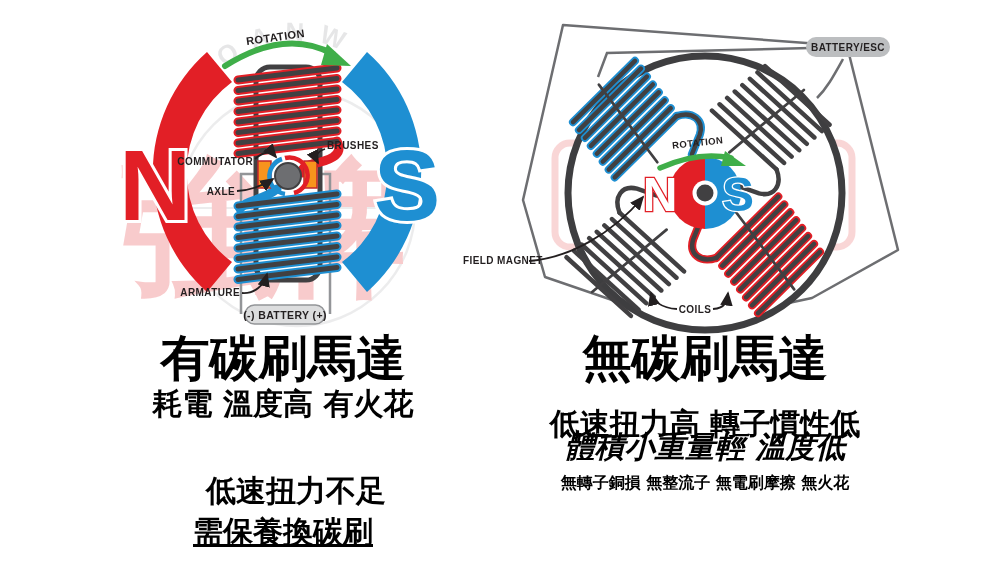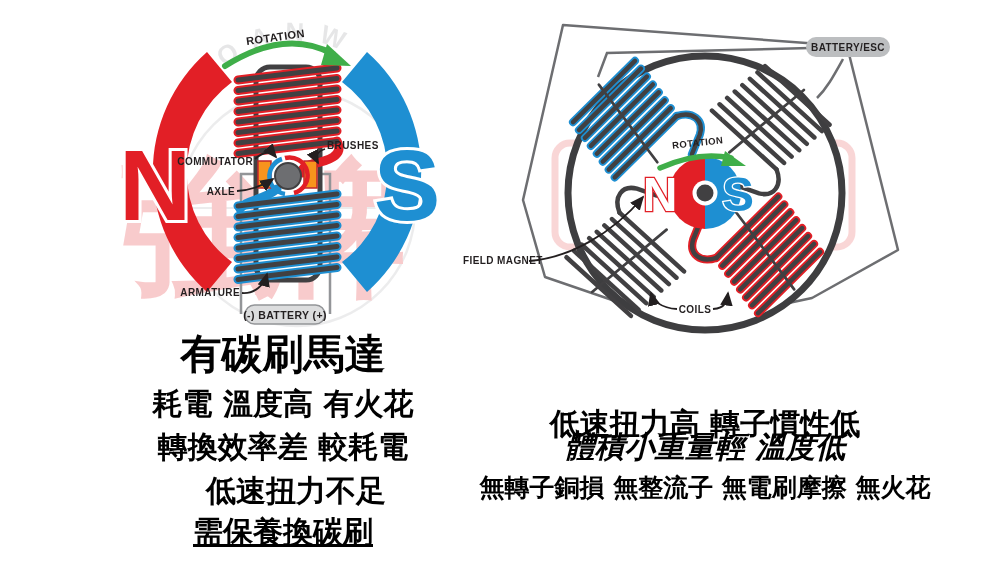--- a/index.html
+++ b/index.html
@@ -4,21 +4,21 @@
 <style>
   html,body{margin:0;padding:0;background:#ffffff;}
   #stage{position:relative;width:1000px;height:563px;background:#ffffff;overflow:hidden;
          font-family:"Liberation Sans", sans-serif;}
   svg{position:absolute;overflow:visible;}
   .lbl{font-family:"Liberation Sans", sans-serif;font-weight:bold;fill:#231F20;letter-spacing:.4px;}
   .oc line,.oc path{stroke:var(--oc);}
   .bc line,.bc path{stroke:var(--bc);}
   .coilline{fill:none;stroke-linecap:round;}
   .cjk-title{position:absolute;text-align:center;color:#000;
-             font-family:"DejaVu Sans", sans-serif;font-size:41px;font-weight:600;line-height:1.05;}
+             font-family:"DejaVu Sans", sans-serif;font-size:49px;font-weight:600;line-height:1.05;}
   .cjk-line{position:absolute;text-align:center;color:#000;
             font-family:"DejaVu Sans", sans-serif;font-size:30px;font-weight:600;line-height:1.1;}
   .wm{opacity:.28;}
 </style>
 </head>
 <body>
 
 <div id="stage">
 
   <svg style="left:115px;top:8px;" width="332" height="322" viewBox="0 0 332 322">
@@ -193,20 +193,20 @@
     <text class="lbl" x="8" y="259" font-size="10">FIELD MAGNET</text>
     <path d="M74,256 C115,253 158,228 188,192" fill="none" stroke="#231F20" stroke-width="1.8" marker-end="url(#ah2)"></path>
 
     <text class="lbl" x="240" y="308" text-anchor="middle" font-size="10">COILS</text>
     <path d="M222,304 C206,303 198,296 196,288" fill="none" stroke="#231F20" stroke-width="1.8" marker-end="url(#ah2)"></path>
     <path d="M258,304 C271,303 272,296 273,288" fill="none" stroke="#231F20" stroke-width="1.8" marker-end="url(#ah2)"></path>
   </svg>
 
   <div class="cjk-title" style="left:33px;top:333px;width:500px;">有碳刷馬達</div>
   <div class="cjk-line" style="left:33px;top:387px;width:500px;">耗電 溫度高 有火花</div>
-  <div class="cjk-line" style="left:33px;top:430px;width:500px;">轉換效率差 較耗電</div>
   <div class="cjk-line" style="left:46px;top:474px;width:500px;">低速扭力不足</div>
   <div class="cjk-line" style="left:33px;top:515px;width:500px;text-decoration:underline;">需保養換碳刷</div>
 
+  <div class="cjk-title" style="left:455px;top:333px;width:500px;">無碳刷馬達</div>
   <div class="cjk-line" style="left:455px;top:407px;width:500px;">低速扭力高 轉子慣性低</div>
   <div class="cjk-line" style="left:455px;top:430px;width:500px;font-style:italic;">體積小重量輕 溫度低</div>
-  <div class="cjk-line" style="left:455px;top:474px;width:500px;font-size:25px;">無轉子銅損 無整流子 無電刷摩擦 無火花</div>
+  <div class="cjk-line" style="left:455px;top:474px;width:500px;font-size:16px;">無轉子銅損 無整流子 無電刷摩擦 無火花</div>
 </div>
 
 </body></html>

